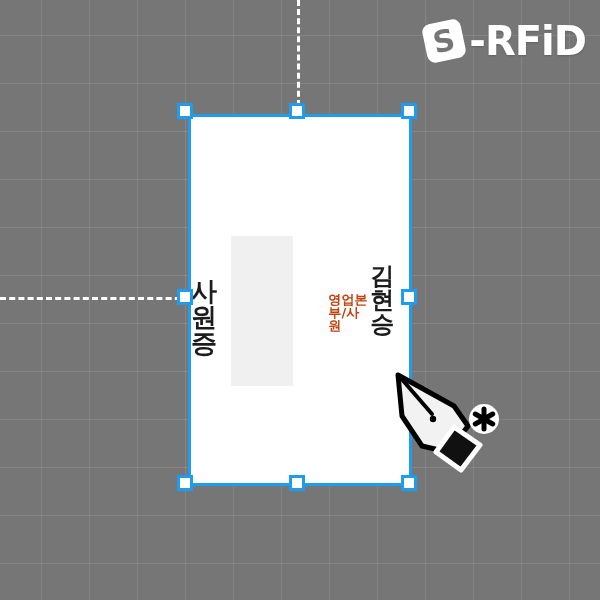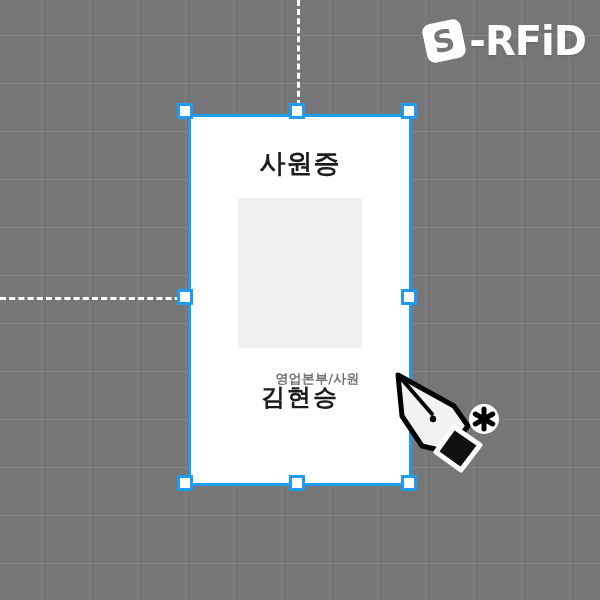--- a/index.html
+++ b/index.html
@@ -67,42 +67,41 @@
     right: 0;
     bottom: 0;
     background: #ffffff;
     box-sizing: border-box;
     border: 3px solid #1f9cf0;
   }
   #card-inner {
     position: absolute;
     left: 0; top: 0; right: 0; bottom: 0;
     display: flex;
-    flex-direction: column;
     align-items: center;
   }
   #card-title {
     margin-top: 33px;
     font-size: 26px;
     font-weight: bold;
     color: #1c1c1c;
     letter-spacing: 1px;
     line-height: 1;
   }
   #photo-placeholder {
     margin-top: 22px;
     width: 124px;
     height: 150px;
     background: #f0f0f0;
   }
   #dept-text {
     margin-top: 24px;
     font-size: 13px;
     font-weight: bold;
-    color: #737373;
+    color: #c2410c;
     letter-spacing: 0.2px;
     line-height: 1;
     margin-left: 35px;
   }
   #name-text {
     font-size: 24px;
     font-weight: bold;
     color: #1c1c1c;
     letter-spacing: 2px;
     line-height: 1;

